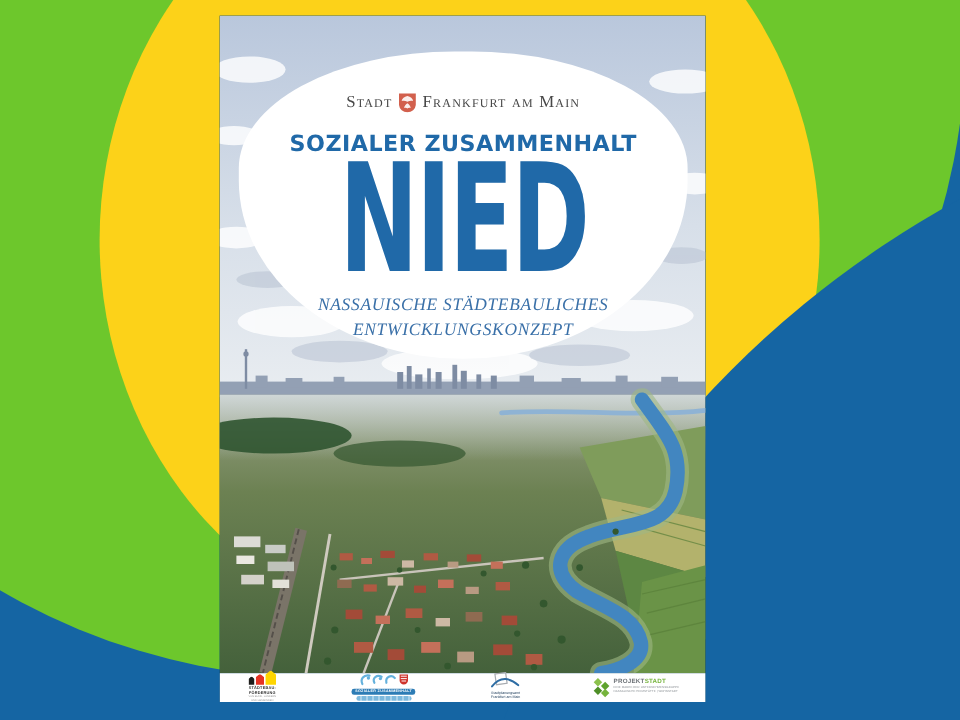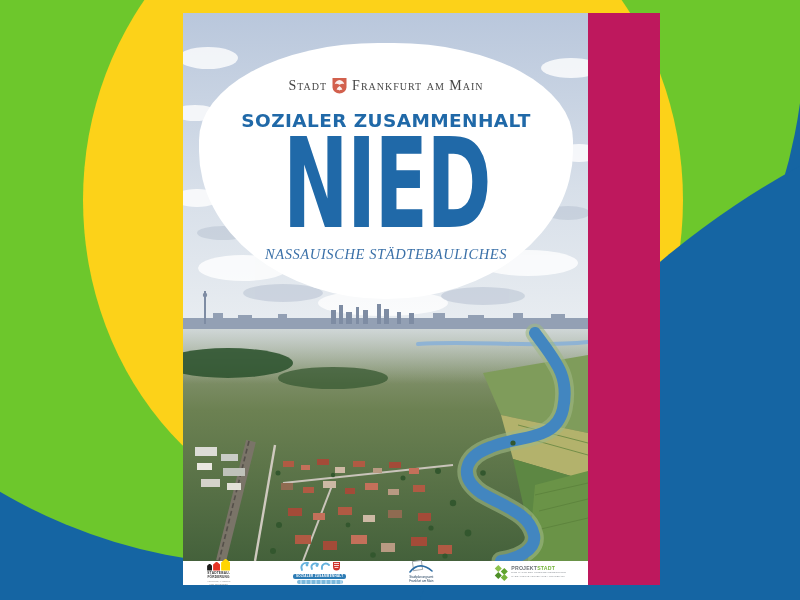--- a/index.html
+++ b/index.html
@@ -1,20 +1,20 @@
 <!DOCTYPE html>
 <html style="--bg-green: #6dc72c; --bg-yellow: #fcd219; --bg-blue: #1565a3; --title-blue: #2069a8; --subtitle-blue: #3a70a8; --river-blue: #4286c0;"><head>
 <meta charset="utf-8">
 <style>
   html,body{margin:0;padding:0;}
   .stage{position:relative;width:800px;height:600px;overflow:hidden;font-family:"Liberation Sans",sans-serif;background:#1565a3;}
   .bg{position:absolute;inset:0;}
 
   
-  .cover{position:absolute;left:183px;top:13px;width:477px;height:572px;background:#be185d;overflow:hidden;}
+  .cover{position:absolute;left:183px;top:13px;width:405px;height:572px;background:#0c4a6e;overflow:hidden;}
   .photo{position:absolute;left:0;top:0;width:405px;height:548px;}
   .photo svg{display:block;width:100%;height:100%;}
 
   
   .blob{position:absolute;left:16px;top:30px;width:374px;height:256px;background:#fff;
         border-radius:48% 48% 50% 50% / 38% 38% 58% 58%;
         display:flex;flex-direction:column;align-items:center;text-align:center;}
   .publogo{margin-top:34px;display:flex;align-items:center;gap:5px;color:#474747;
            font-family:"Liberation Serif",serif;font-variant:small-caps;
            font-size:14px;letter-spacing:1px;}
@@ -228,20 +228,21 @@
           <path d="M.5,1 h14 v9.5 a7,6.5 0 0 1 -7,6 a7,6.5 0 0 1 -7,-6 z" fill="#d2604d"></path>
           <path d="M7.5,3 c-2.5,.5 -4.5,2 -4.8,4.2 c1.6,-.6 3,-.4 4.8,.6 c1.8,-1 3.2,-1.2 4.8,-.6 c-.3,-2.2 -2.3,-3.7 -4.8,-4.2 z M7.5,9 c-1.6,1.2 -2.6,2.4 -2.8,4 c1.2,-.3 2,-.2 2.8,.4 c.8,-.6 1.6,-.7 2.8,-.4 c-.2,-1.6 -1.2,-2.8 -2.8,-4 z" fill="#fff" opacity=".9"></path>
         </svg>
         <span>Frankfurt am Main</span>
       </div>
 
       <div class="kicker">SOZIALER ZUSAMMENHALT</div>
       <div class="bigtitle">NIED</div>
       <div class="subtitle">
         <span>NASSAUISCHE STÄDTEBAULICHES</span><br>
+        <span>ENTWICKLUNGSKONZEPT</span>
       </div>
     </div>
 
     <div class="logoband">
 
       <div class="lg">
         <div class="houses">
           <span class="house h-black"></span>
           <span class="house h-red"></span>
           <span class="house h-yellow"></span>

